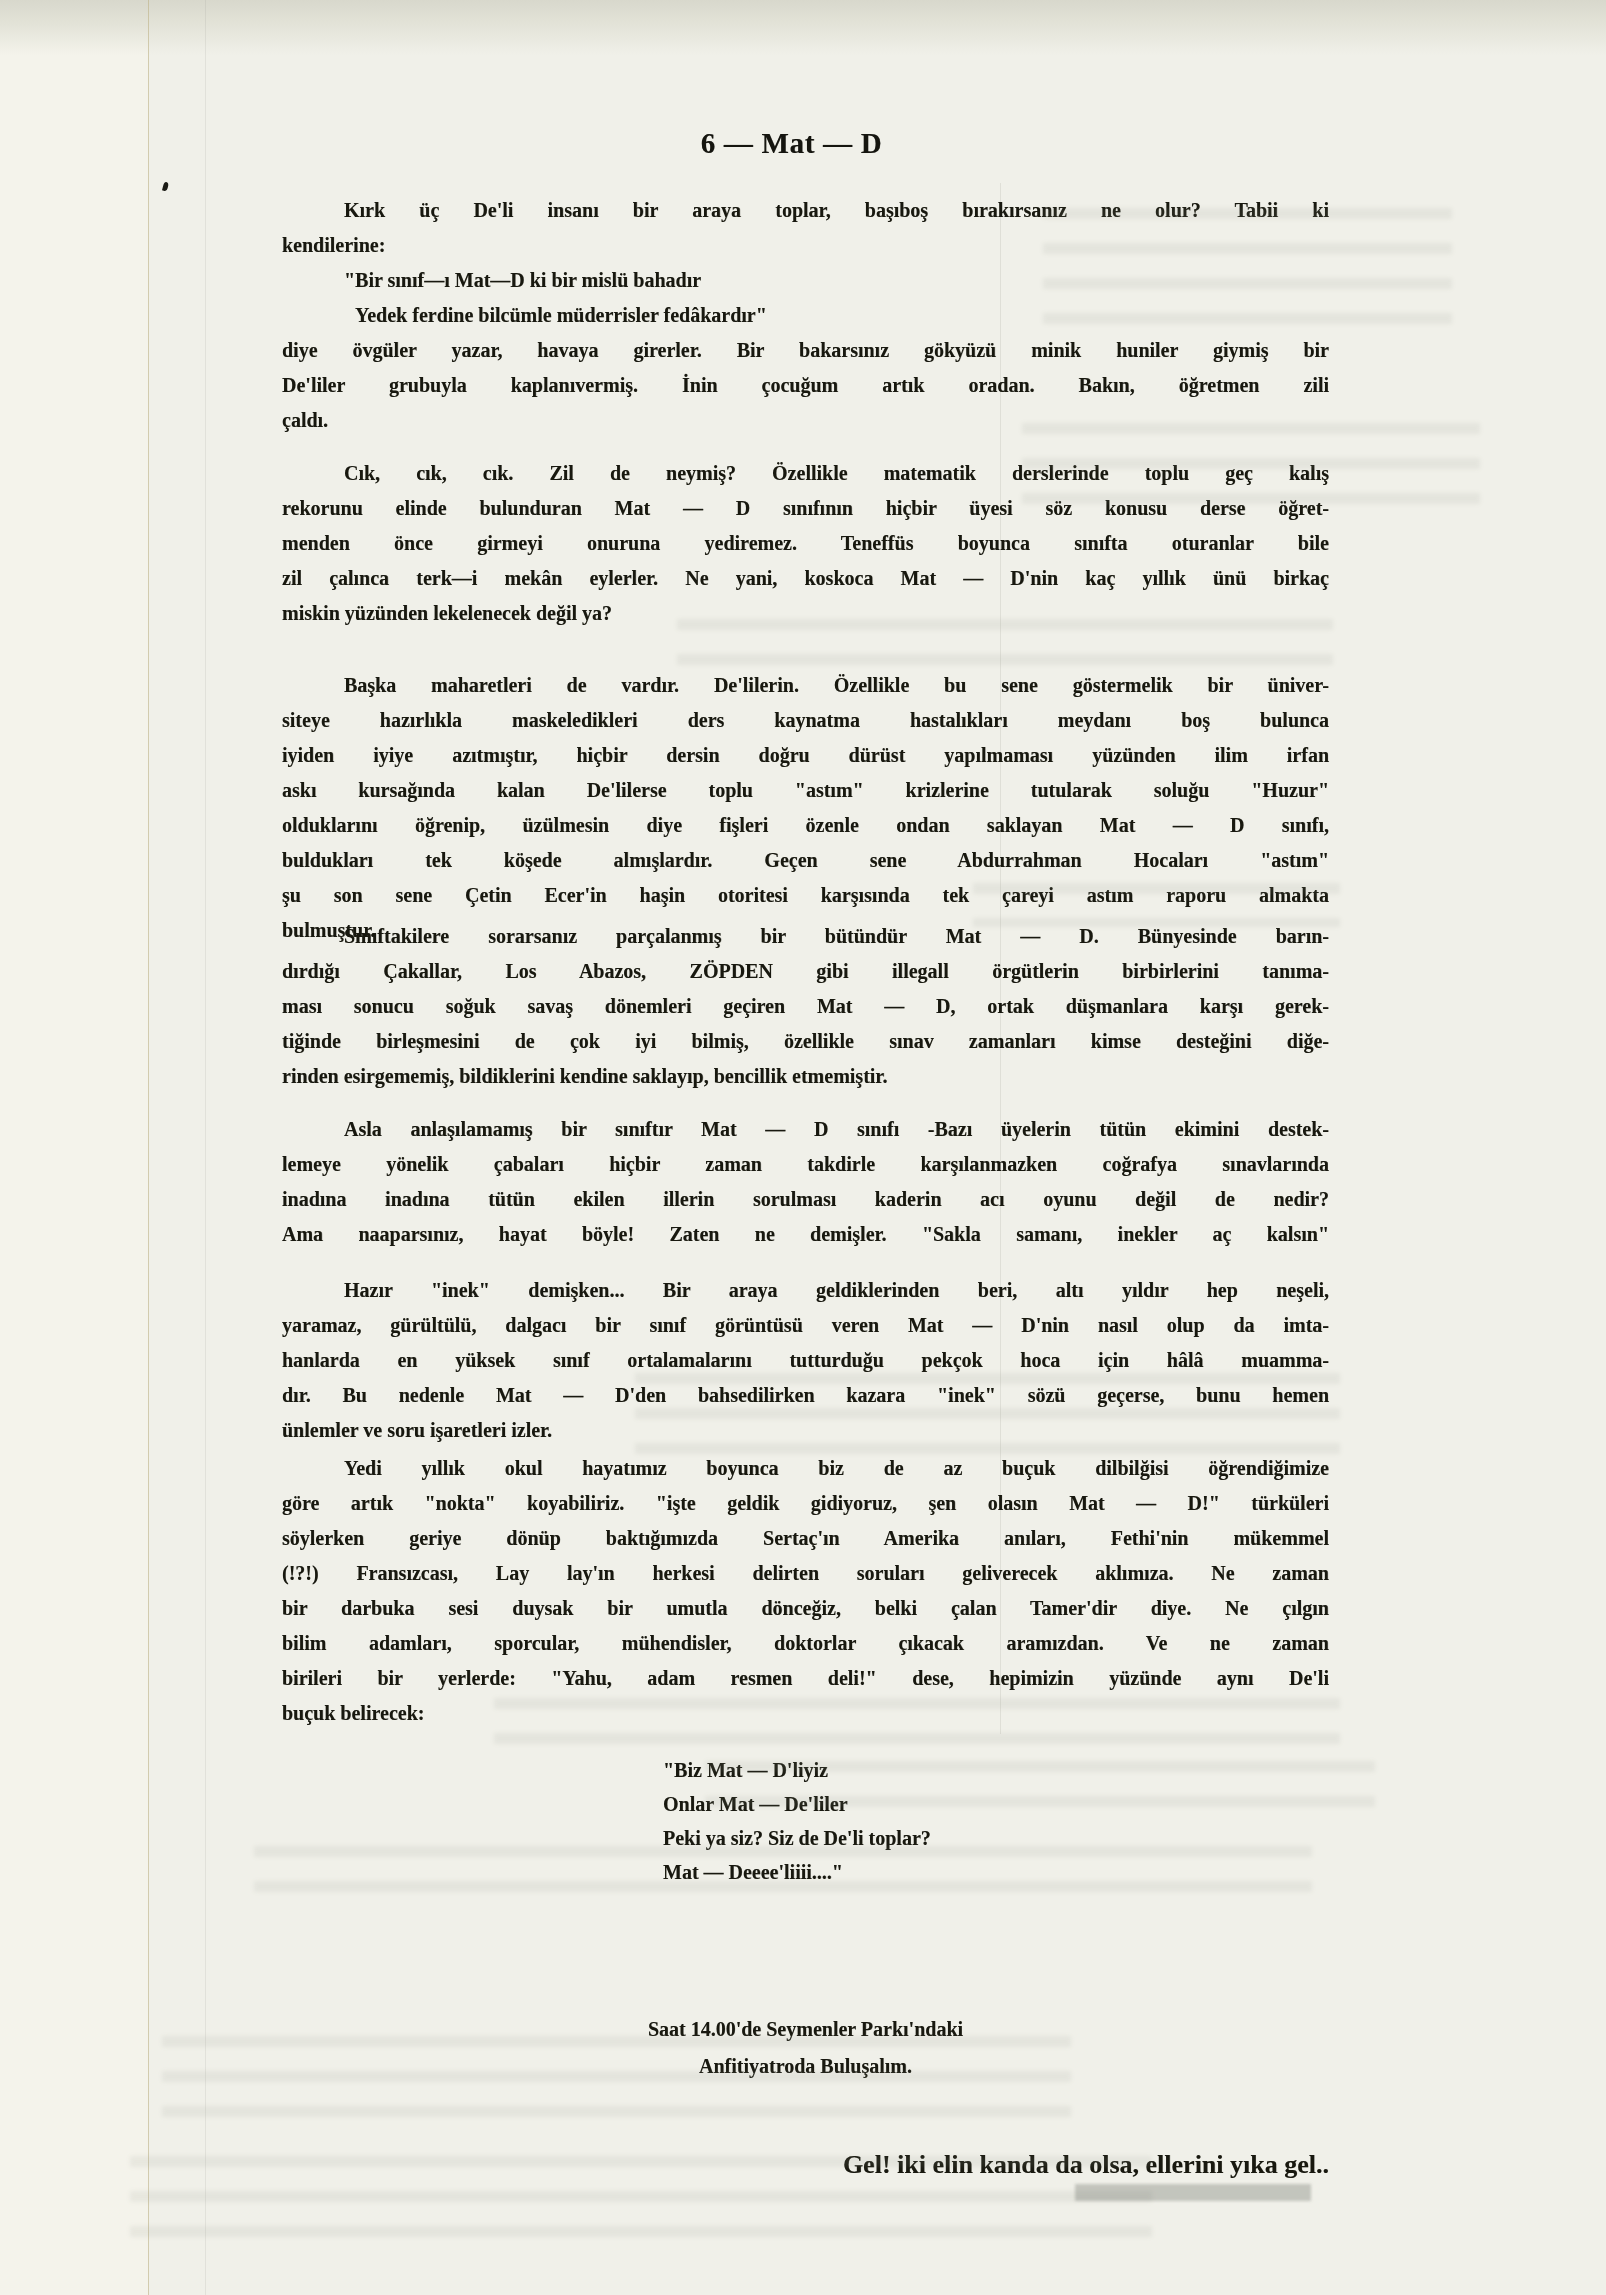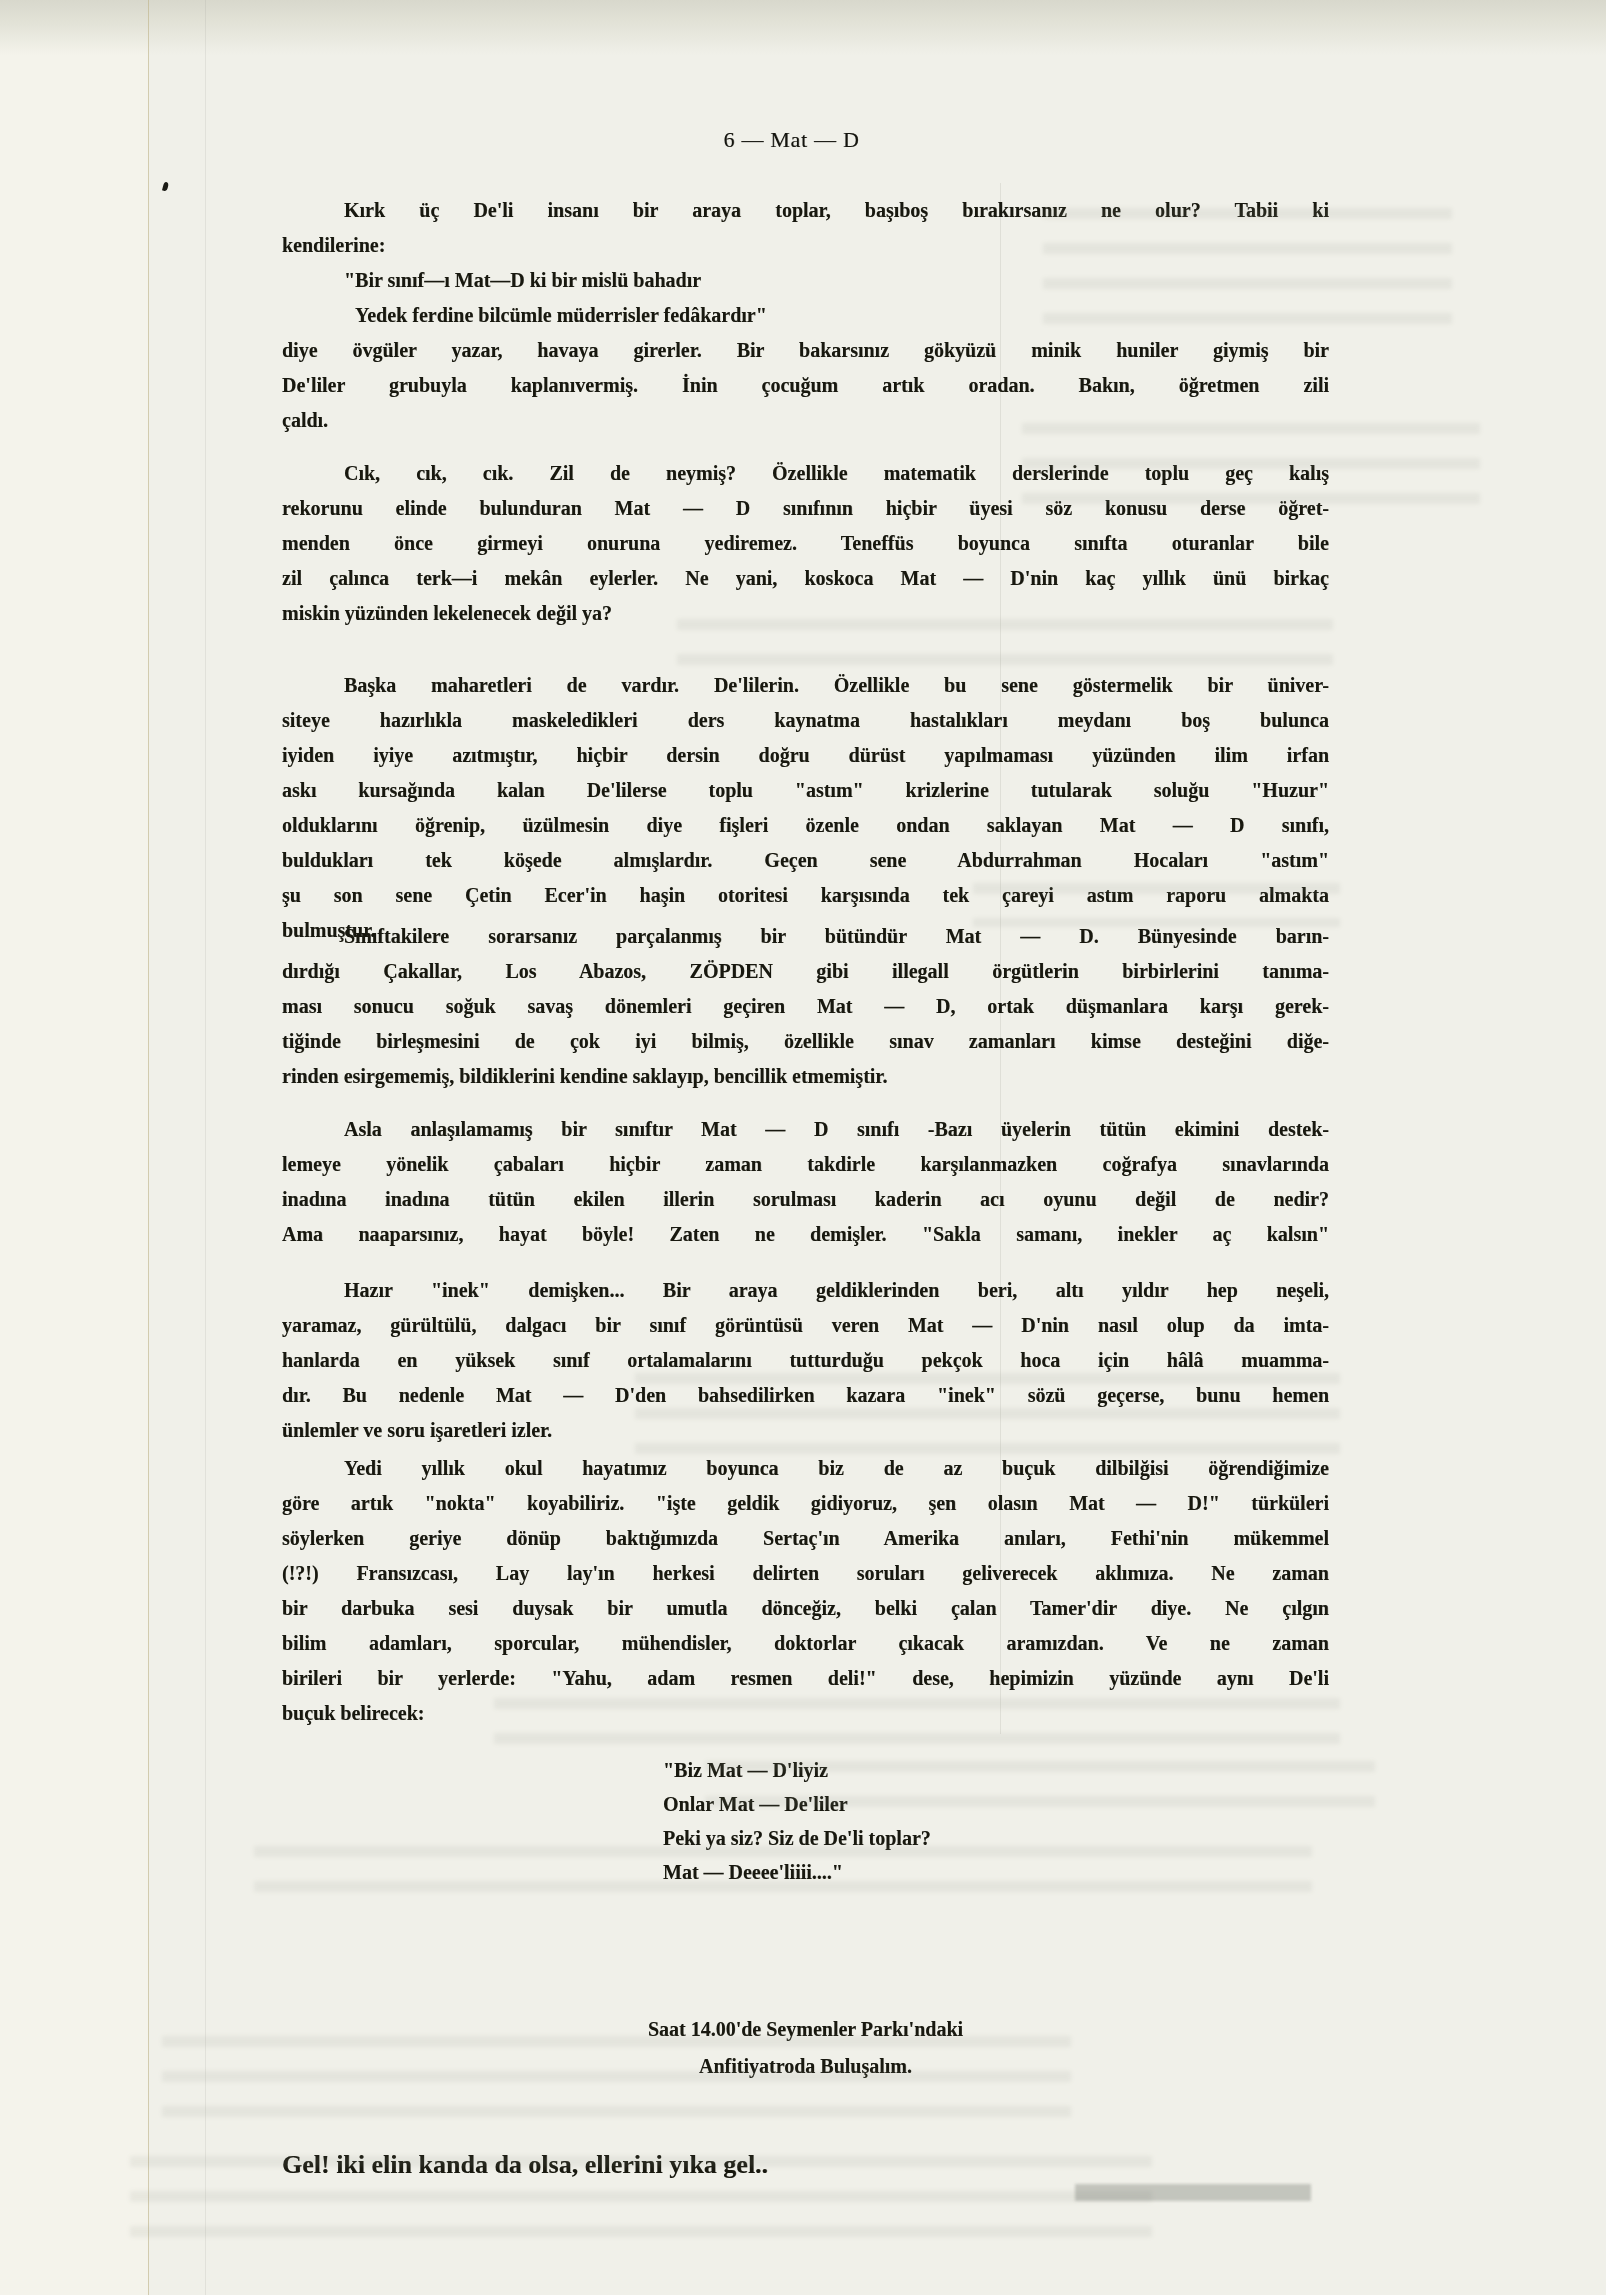--- a/index.html
+++ b/index.html
@@ -29,21 +29,21 @@
     position: absolute; left: 205px; top: 0; width: 1.4px; height: 100%;
     background: rgba(150, 150, 140, 0.16);
   }
   .crease {
     position: absolute; left: 1000px; top: 183px; width: 1.4px; height: 1551px;
     background: rgba(110, 110, 100, 0.13);
   }
   .header {
     position: absolute; left: 282px; top: 127px; width: 1019px;
     text-align: center;
-    font-size: 22px; font-weight: normal; color: #15150f;
+    font-size: 29px; font-weight: bold; color: #15150f;
     text-shadow: 0.4px 0.4px 0.5px rgba(20,20,15,0.45);
     letter-spacing: 0.7px;
   }
   .para {
     position: absolute; left: 282px; width: 1047px;
   }
   .tline {
     font-size: 20px; line-height: 35px; font-weight: bold; color: #18180f;
     text-shadow: 0.3px 0.3px 0.5px rgba(25,25,18,0.4);
     height: 35px; overflow: visible; white-space: normal;
@@ -51,21 +51,21 @@
   .tline.j { text-align: justify; text-align-last: justify; }
   .tline.l { text-align: left; text-align-last: left; }
   .verse { position: absolute; left: 663px; top: 1753px; }
   .verse .tline { line-height: 34px; height: 34px; white-space: nowrap; }
   .announce {
     position: absolute; left: 282px; top: 2011px; width: 1047px; text-align: center;
   }
   .announce .tline { line-height: 37px; height: 37px; text-align: center; text-align-last: center; }
   .closing {
     position: absolute; left: 282px; top: 2150px; width: 1047px;
-    text-align: left; font-size: 26px; font-weight: bold; color: #18180f;
+    text-align: right; font-size: 26px; font-weight: bold; color: #18180f;
     text-shadow: 0.3px 0.3px 0.5px rgba(25,25,18,0.4);
   }
   
   .ghost {
     position: absolute;
     background: repeating-linear-gradient(to bottom,
       rgba(148, 152, 140, 0.30) 0px, rgba(148, 152, 140, 0.30) 10.6px,
       rgba(148, 152, 140, 0) 10.6px, rgba(148, 152, 140, 0) 35px);
     filter: blur(2.1px);
     opacity: 0.42;

